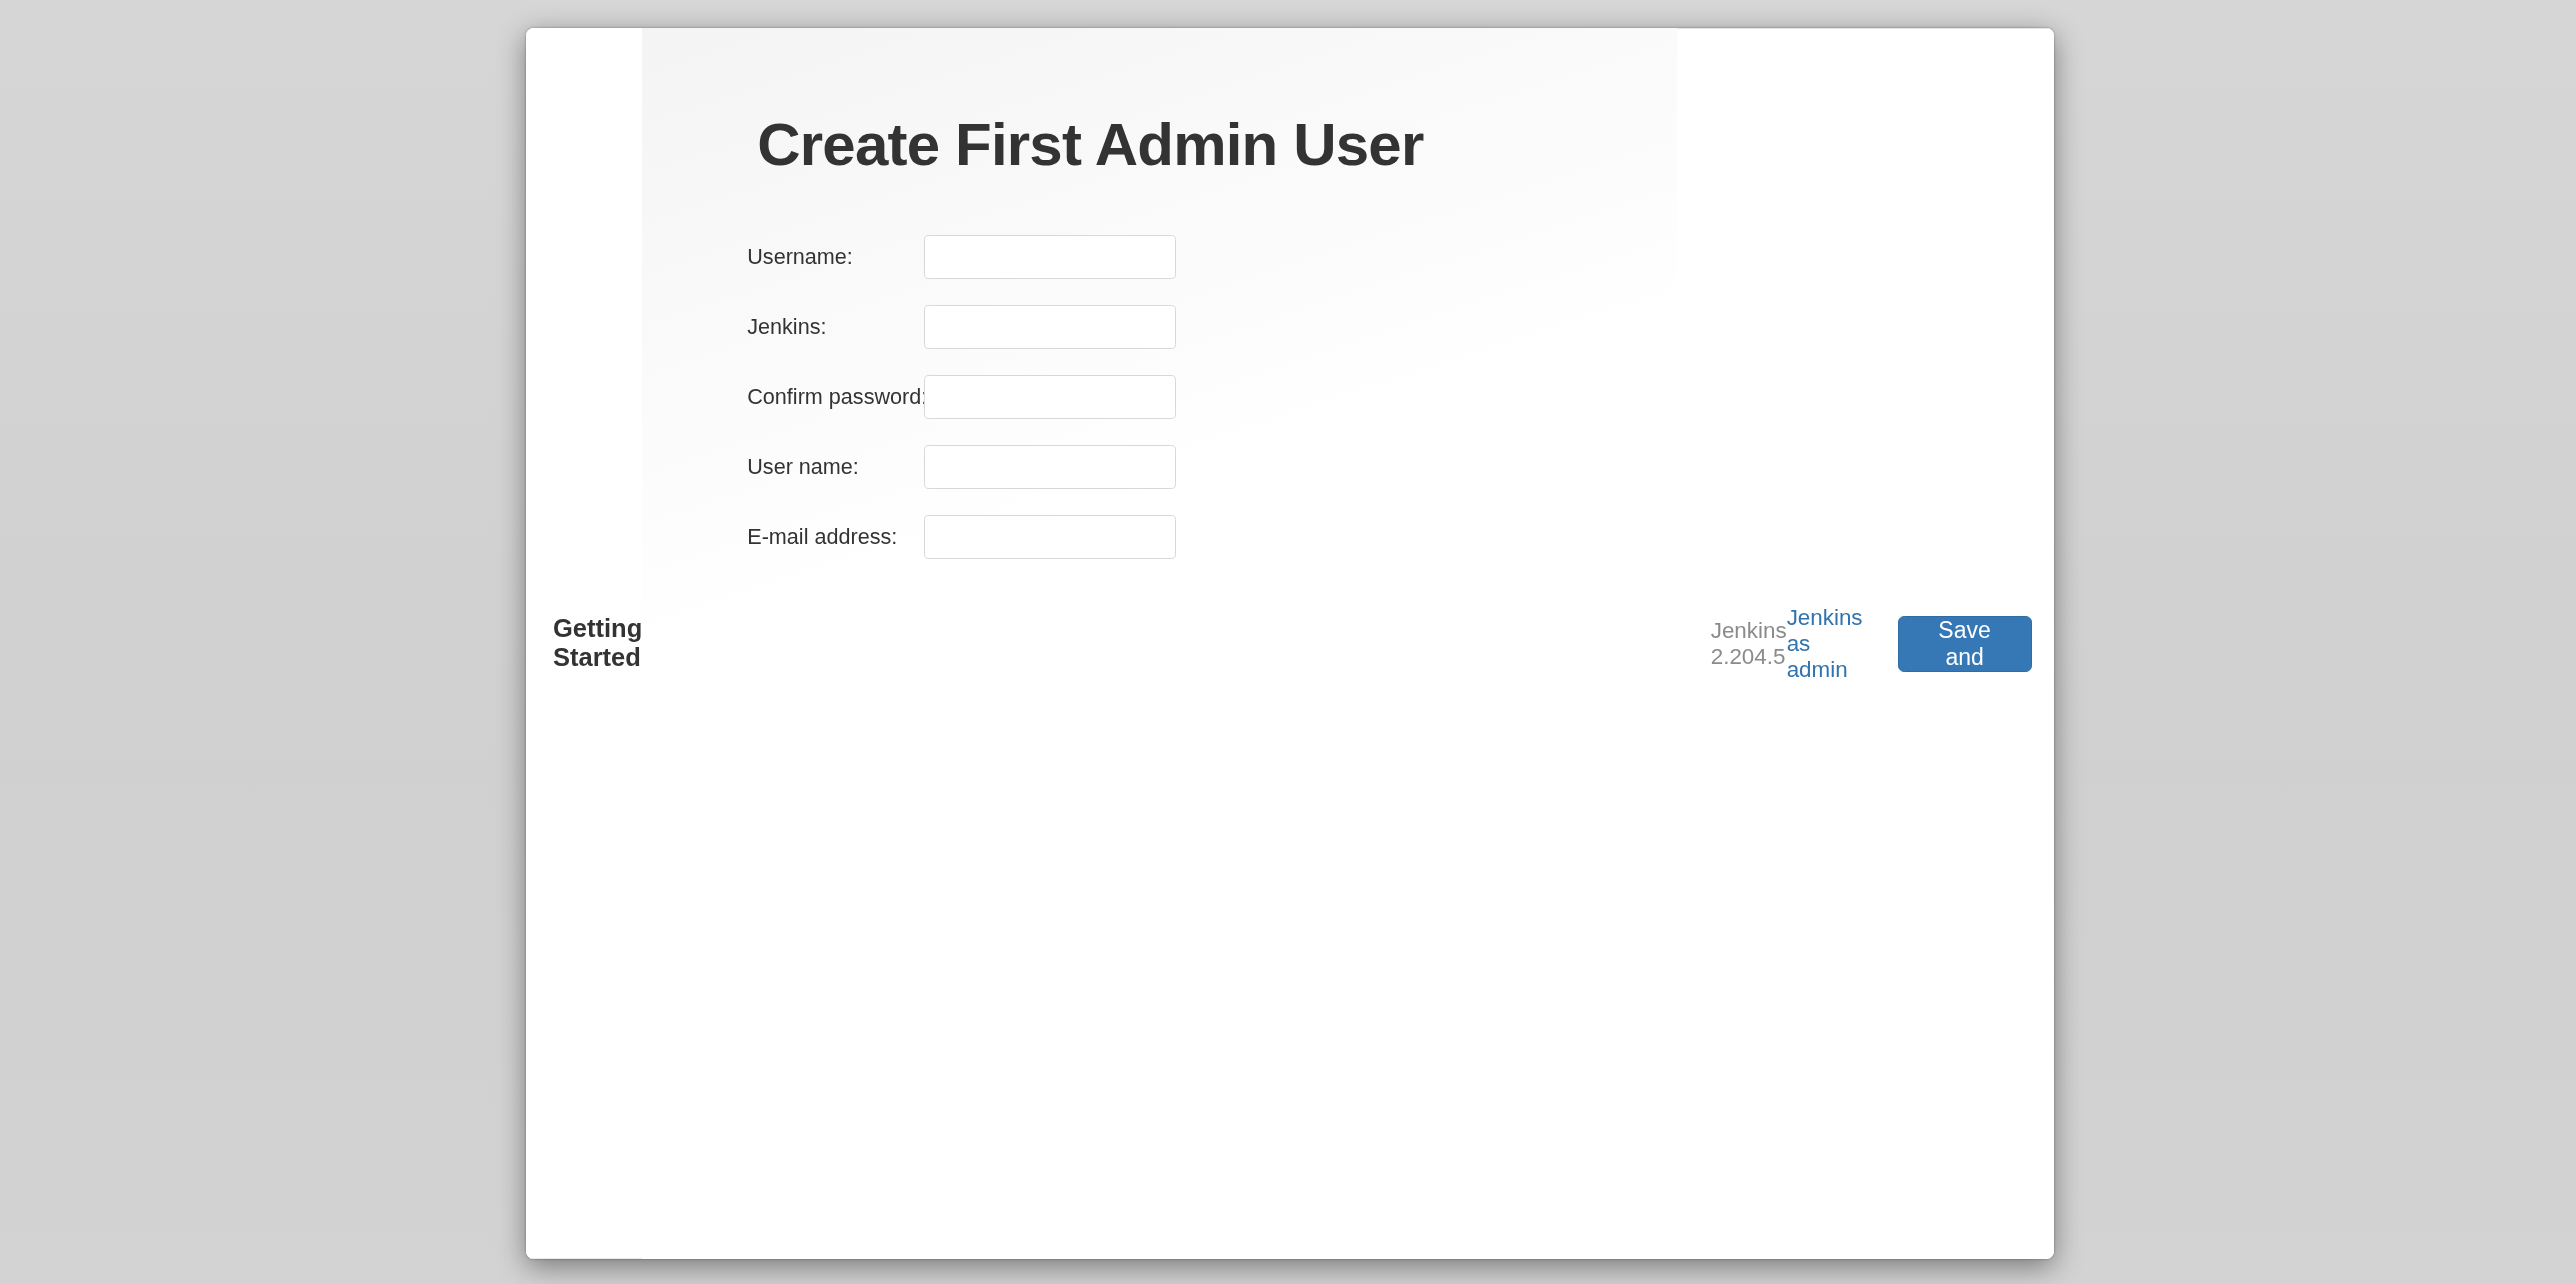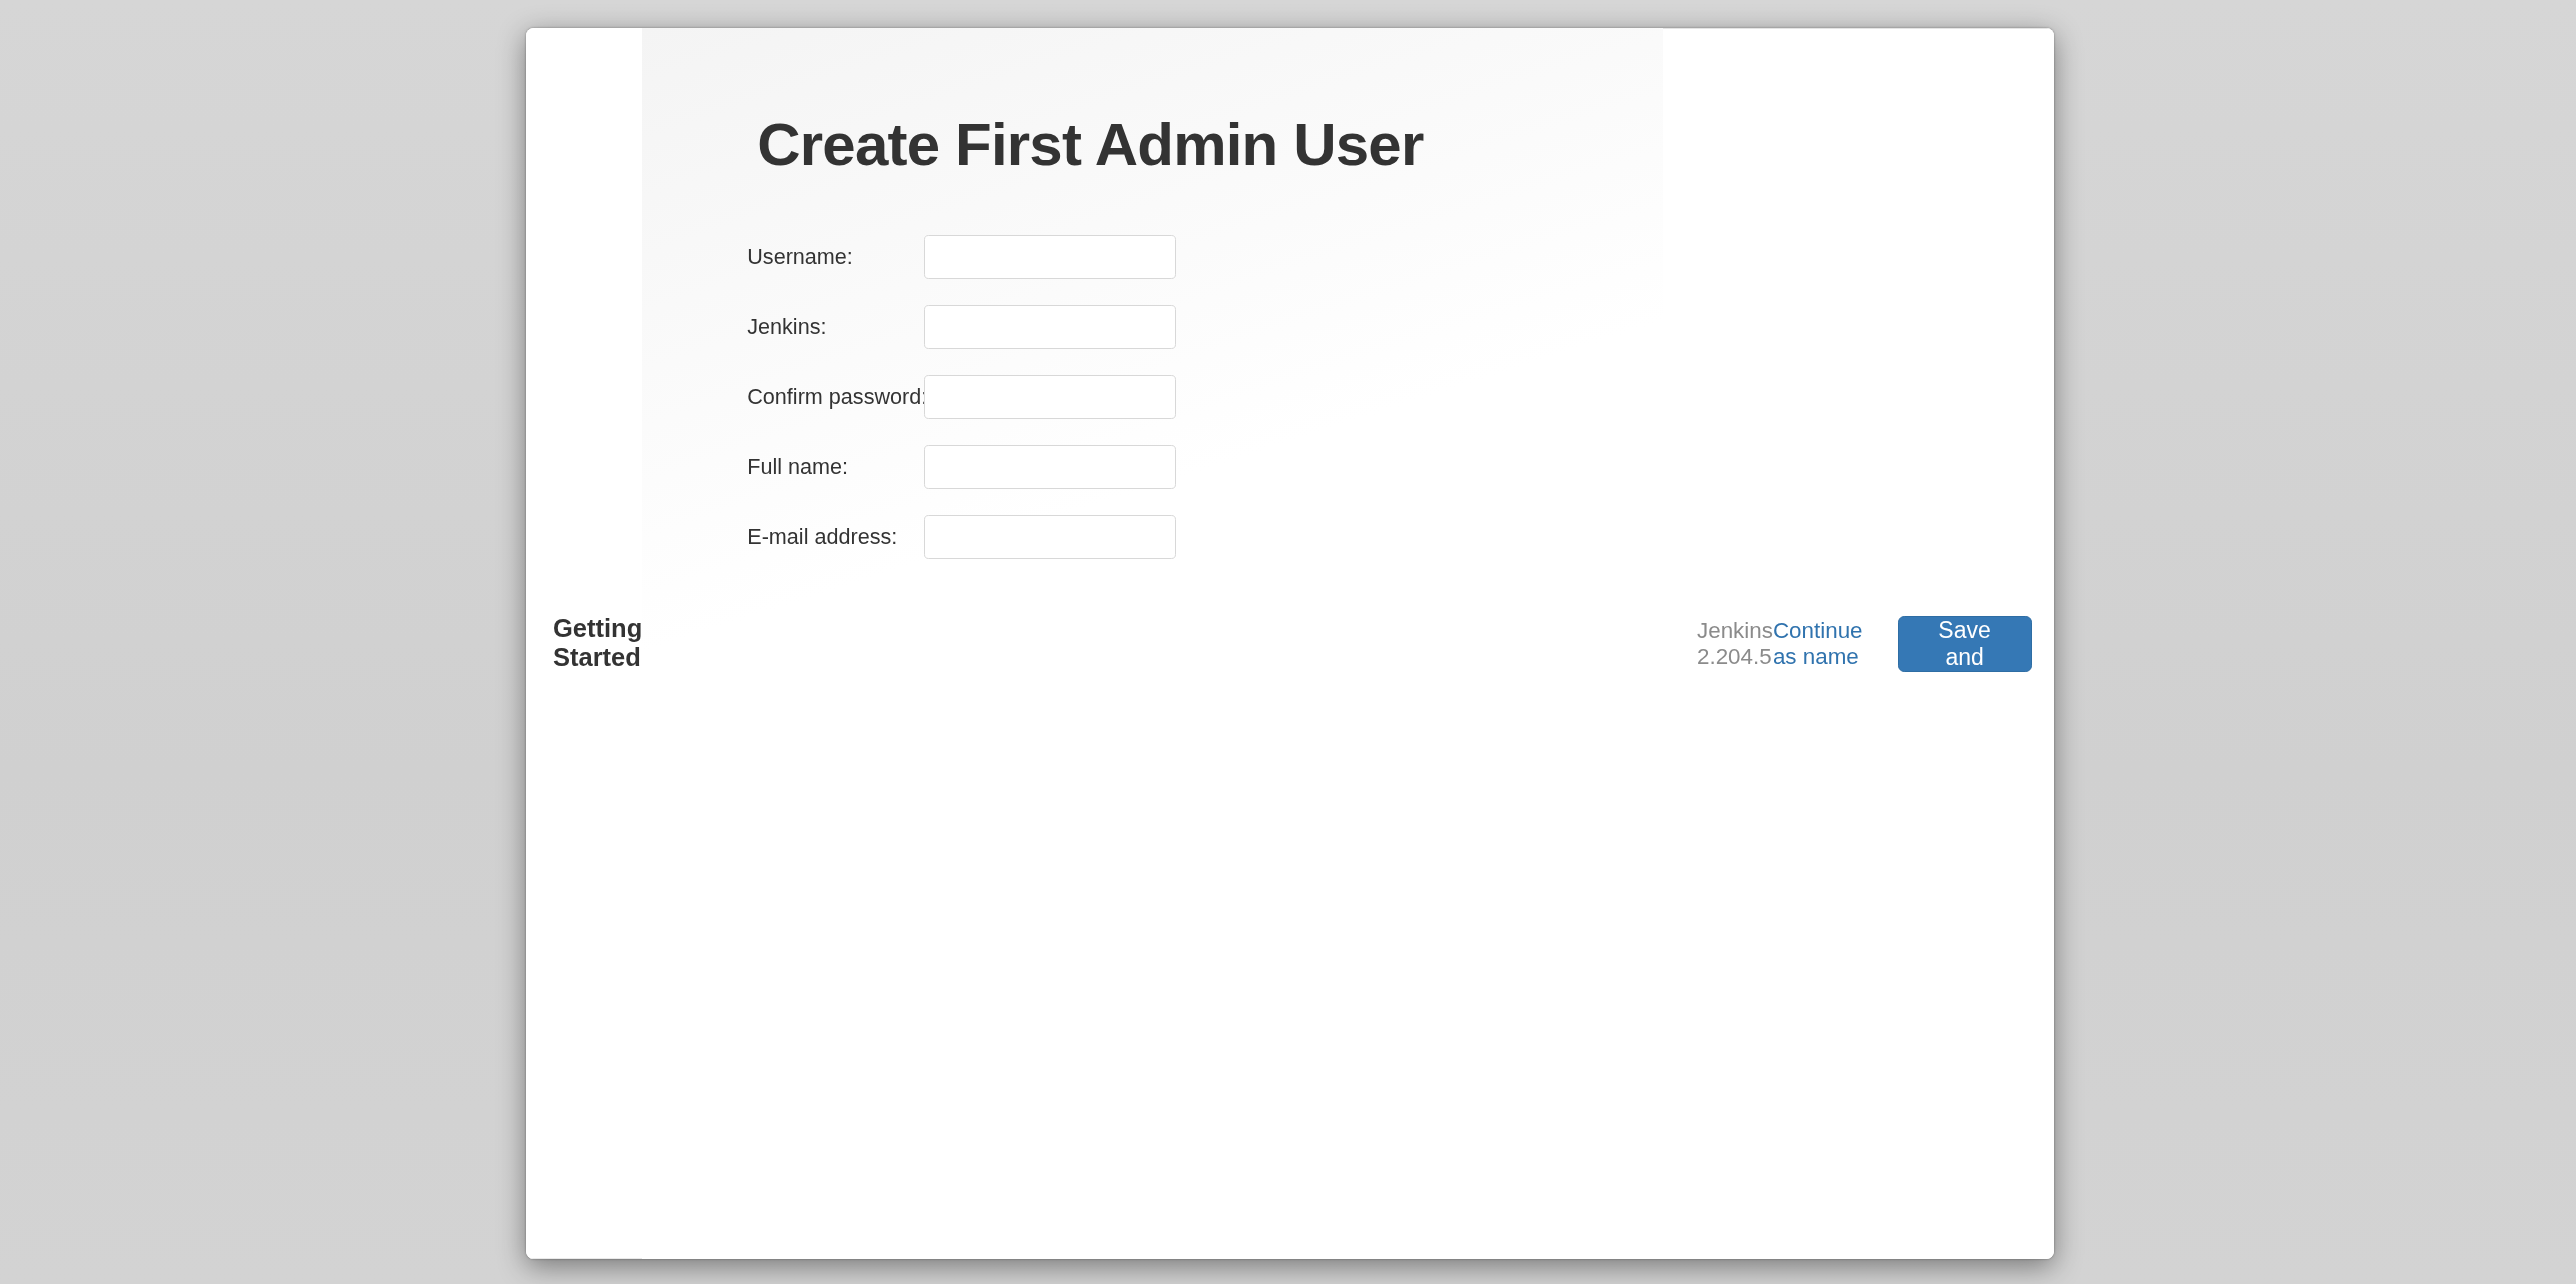--- a/index.html
+++ b/index.html
@@ -133,30 +133,30 @@
 
       <label class="field-label">Username:</label>
       <input class="text-input" type="text" value="" style="">
 
       <label class="field-label">Jenkins:</label>
       <input class="text-input" type="password" value="" style="">
 
       <label class="field-label">Confirm password:</label>
       <input class="text-input" type="password" value="" style="">
 
-      <label class="field-label">Full name:</label>
+      <label class="field-label">User name:</label>
       <input class="text-input" type="text" value="" style="">
 
       <label class="field-label">E-mail address:</label>
       <input class="text-input" type="text" value="" style="">
 
     </div>
   </div>
 
   <div class="dialog-footer">
     <span class="version-text">Jenkins 2.204.5</span>
     <span class="footer-spacer"></span>
-    <a class="continue-link" href="#">Continue as name</a>
+    <a class="continue-link" href="#">Jenkins as admin</a>
     <button class="save-button">Save and Continue</button>
   </div>
 
 </div>
 
 
 </body></html>

